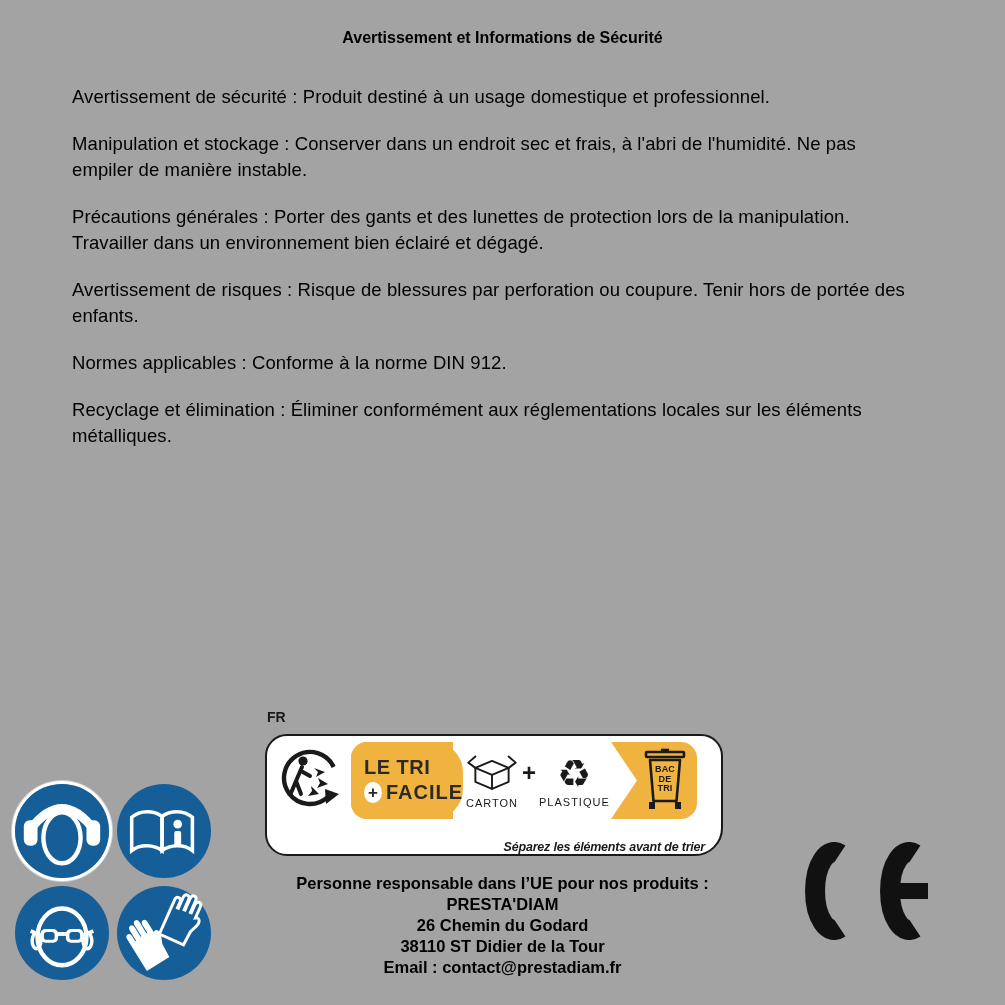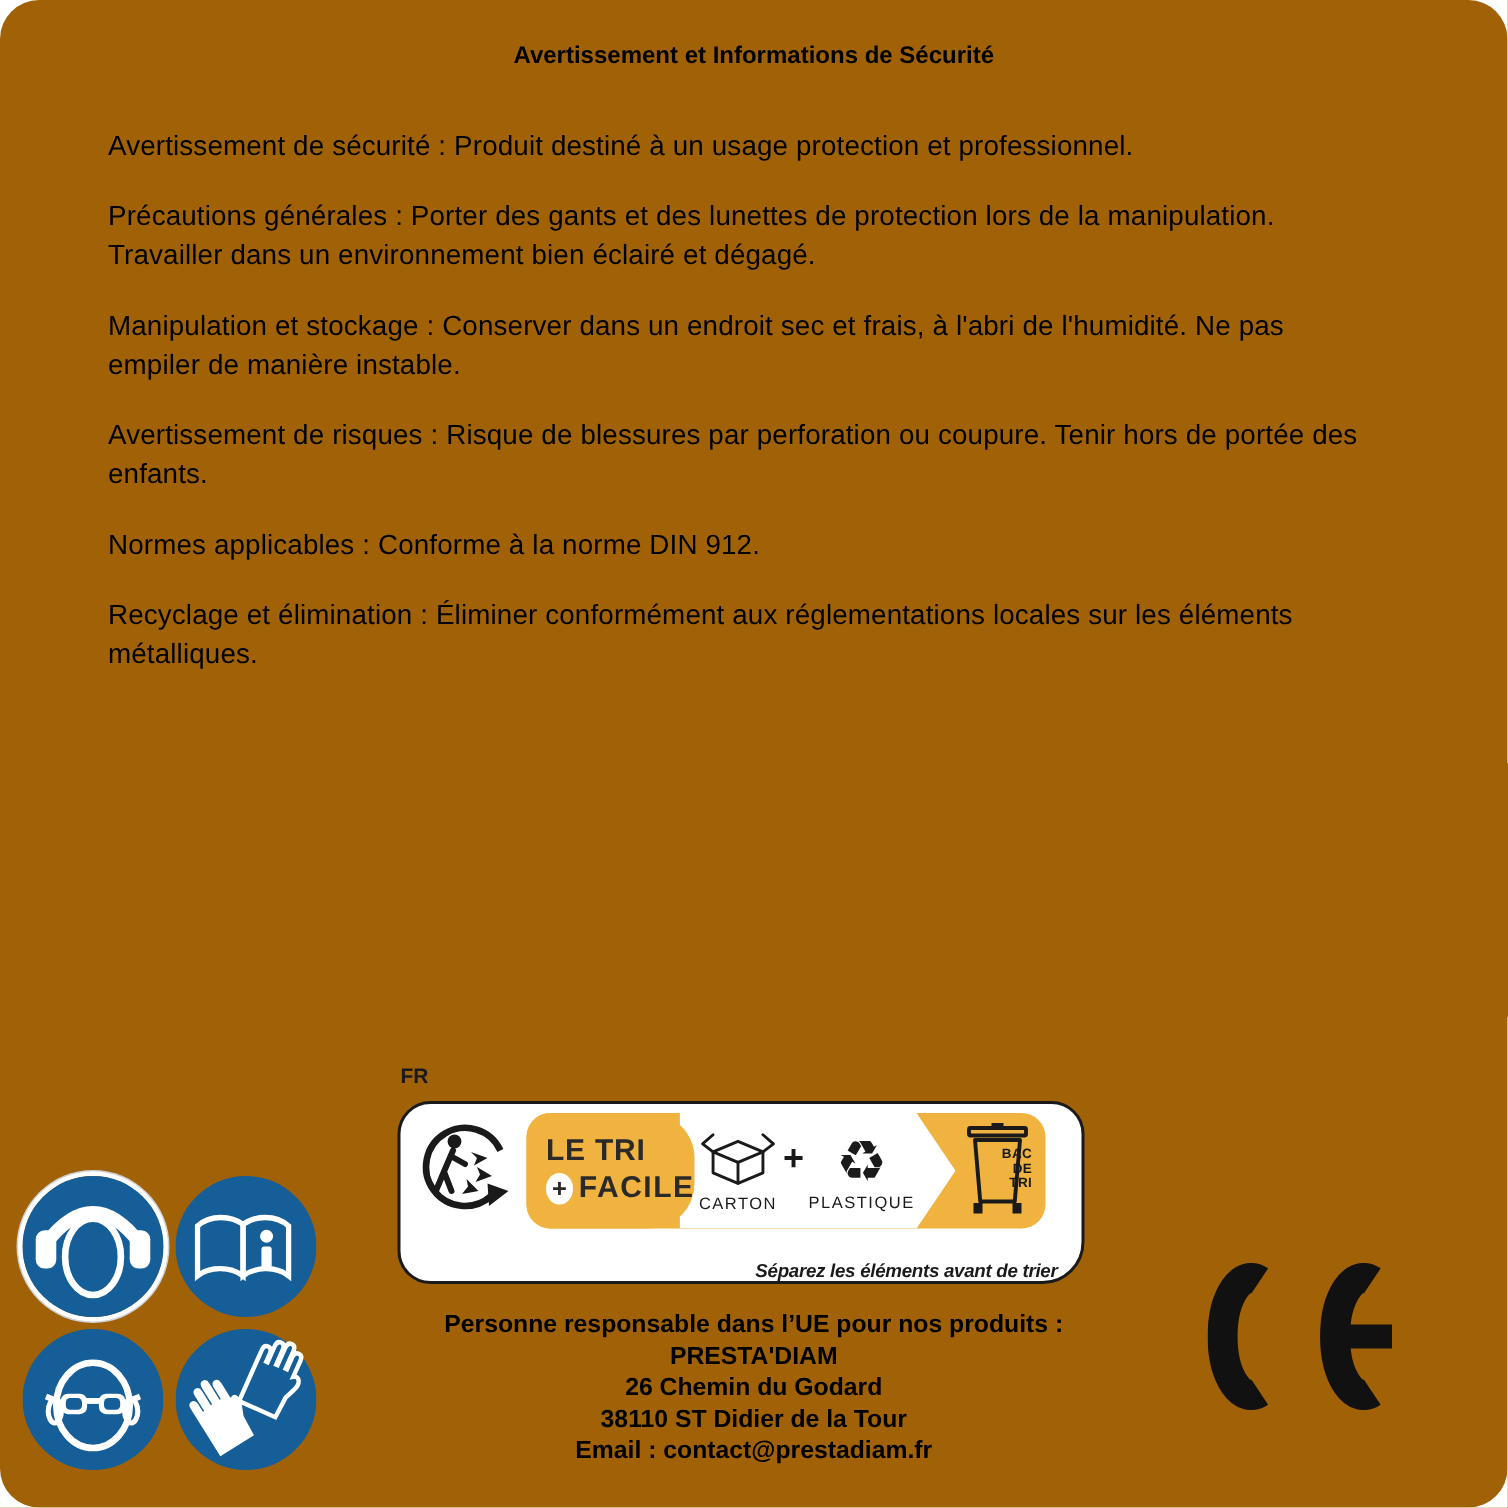--- a/index.html
+++ b/index.html
@@ -1,18 +1,18 @@
 <!DOCTYPE html>
 <html><head>
 <meta charset="utf-8">
 <style>
   html,body{margin:0;padding:0;background:#fff;}
   .page{
-    position:relative;width:1005px;height:1005px;background:#a16207;overflow:hidden;
-    font-family:"Liberation Sans","DejaVu Sans",sans-serif;color:#000;border-radius:26px;
+    position:relative;width:1005px;height:1005px;background:#a3a3a3;overflow:hidden;
+    font-family:"Liberation Sans","DejaVu Sans",sans-serif;color:#000;
   }
   .title{
     position:absolute;top:29px;left:0;right:0;margin:0;
     text-align:center;font-size:16px;font-weight:700;
   }
   .content{position:absolute;left:72px;top:84px;width:930px;}
   .content p{
     margin:0 0 21px 0;font-size:18.5px;line-height:26px;
     white-space:pre-line;letter-spacing:0.1px;
   }
@@ -53,21 +53,21 @@
   .bubble .b1{font-size:20px;font-weight:700;letter-spacing:0.5px;line-height:22px;}
   .bubble .b2{display:flex;align-items:center;margin-top:3px;}
   .plus-circle{
     width:21px;height:21px;border-radius:50%;background:#fff;color:#2B2A28;
     font-size:17px;font-weight:800;line-height:21px;text-align:center;display:inline-block;
   }
   .bubble .b2t{font-size:20px;font-weight:700;letter-spacing:1px;margin-left:4px;}
   .bin{position:absolute;right:9px;top:6px;width:46px;height:65px;z-index:2;}
   .bin svg{position:absolute;left:0;top:0;}
   .bin-text{
-    position:absolute;left:0;right:0;top:17px;text-align:right;
+    position:absolute;left:0;right:0;top:17px;text-align:center;
     font-size:9px;font-weight:800;line-height:9.5px;color:#1a1a1a;letter-spacing:0.2px;
   }
   .instruction{
     position:absolute;right:16px;top:104px;
     font-style:italic;font-weight:700;font-size:12.5px;letter-spacing:-0.2px;color:#1a1a1a;
   }
   
   .resp{
     position:absolute;left:0;right:0;top:873px;text-align:center;
     font-weight:700;font-size:16.5px;line-height:21px;color:#000;
@@ -76,25 +76,25 @@
   .ce{position:absolute;left:805px;top:842px;width:133px;height:98px;}
 </style>
 </head>
 <body>
 
 <div class="page">
 
   <h1 class="title">Avertissement et Informations de Sécurité</h1>
 
   <div class="content">
-    <p>Avertissement de sécurité : Produit destiné à un usage protection et professionnel.</p>
+    <p>Avertissement de sécurité : Produit destiné à un usage domestique et professionnel.</p>
+    <p>Manipulation et stockage : Conserver dans un endroit sec et frais, à l'abri de l'humidité. Ne pas
+empiler de manière instable.</p>
     <p>Précautions générales : Porter des gants et des lunettes de protection lors de la manipulation.
 Travailler dans un environnement bien éclairé et dégagé.</p>
-    <p>Manipulation et stockage : Conserver dans un endroit sec et frais, à l'abri de l'humidité. Ne pas
-empiler de manière instable.</p>
     <p>Avertissement de risques : Risque de blessures par perforation ou coupure. Tenir hors de portée des
 enfants.</p>
     <p>Normes applicables : Conforme à la norme DIN 912.</p>
     <p>Recyclage et élimination : Éliminer conformément aux réglementations locales sur les éléments
 métalliques.</p>
   </div>
 
   <div class="pictos">
     <div class="picto ring">
       <svg viewBox="0 0 96 96">

